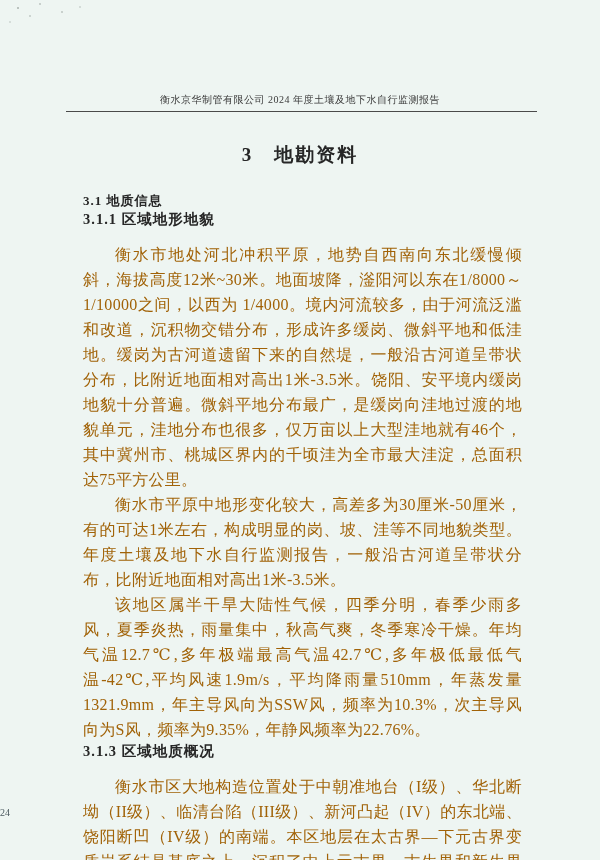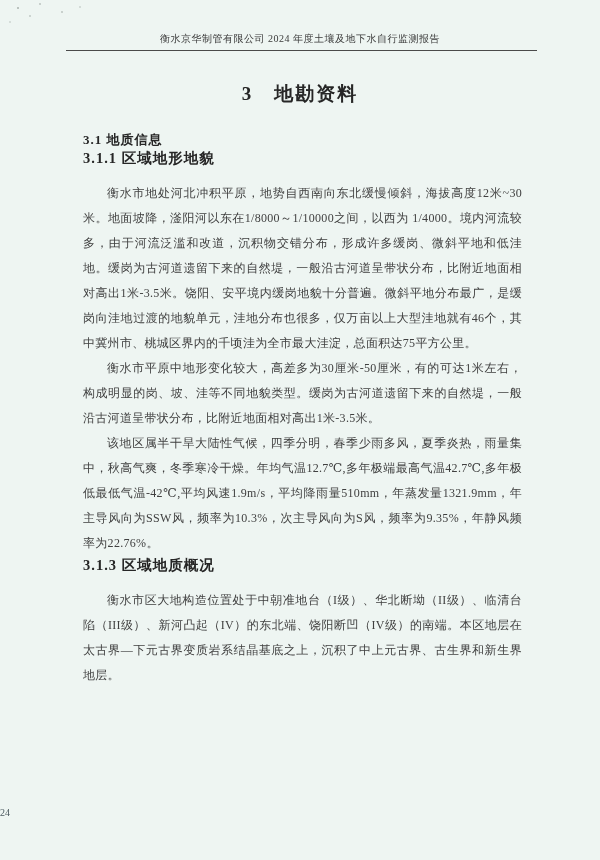--- a/index.html
+++ b/index.html
@@ -25,25 +25,26 @@
       radial-gradient(circle at 18px 8px, rgba(90,100,95,.35) 0.7px, transparent 1.4px),
       radial-gradient(circle at 40px 4px, rgba(90,100,95,.30) 0.6px, transparent 1.3px),
       radial-gradient(circle at 62px 12px, rgba(90,100,95,.25) 0.7px, transparent 1.4px),
       radial-gradient(circle at 30px 16px, rgba(90,100,95,.28) 0.6px, transparent 1.2px),
       radial-gradient(circle at 80px 7px, rgba(90,100,95,.22) 0.6px, transparent 1.2px),
       radial-gradient(circle at 10px 22px, rgba(90,100,95,.20) 0.6px, transparent 1.2px);
     pointer-events: none;
   }
 
   .header {
-    padding-top: 32px;
+    padding-top: 84px;
     text-align: center;
     font-size: 10px;
     letter-spacing: 0.5px;
     color: #3a3a3a;
+    margin-top: 9px;
   }
   .header-rule {
     border: none;
     border-top: 1.4px solid #4a4a4a;
     margin: 4px 63px 0 66px;
   }
 
   .chapter-title {
     margin-top: 30px;
     text-align: center;
@@ -66,26 +67,26 @@
   }
   .h3 {
     margin-bottom: 13px;
     font-size: 14.5px;
     font-weight: bold;
     letter-spacing: 1px;
     color: #262626;
   }
 
   .para {
-    font-size: 12px;
+    font-size: 16px;
     line-height: 25px;
     text-align: justify;
     text-indent: 2em;
     letter-spacing: 0.3px;
-    color: #404040;
+    color: #a16207;
   }
 
   .footer {
     position: absolute;
     bottom: 42px;
     left: 0; right: 0;
     text-align: left;
     font-size: 10px;
     color: #4c5a60;
   }
@@ -100,21 +101,21 @@
   <hr class="header-rule">
 
   <div class="chapter-title">3　地勘资料</div>
 
   <div class="content">
 
     <div class="h2">3.1  地质信息</div>
 
     <div class="h3">3.1.1  区域地形地貌</div>
     <p class="para">衡水市地处河北冲积平原，地势自西南向东北缓慢倾斜，海拔高度12米~30米。地面坡降，滏阳河以东在1/8000～1/10000之间，以西为 1/4000。境内河流较多，由于河流泛滥和改道，沉积物交错分布，形成许多缓岗、微斜平地和低洼地。缓岗为古河道遗留下来的自然堤，一般沿古河道呈带状分布，比附近地面相对高出1米-3.5米。饶阳、安平境内缓岗地貌十分普遍。微斜平地分布最广，是缓岗向洼地过渡的地貌单元，洼地分布也很多，仅万亩以上大型洼地就有46个，其中冀州市、桃城区界内的千顷洼为全市最大洼淀，总面积达75平方公里。</p>
-    <p class="para">衡水市平原中地形变化较大，高差多为30厘米-50厘米，有的可达1米左右，构成明显的岗、坡、洼等不同地貌类型。缓岗为古河道遗留下来的自然堤，一般沿古河道呈带状分布，比附近地面相对高出1米-3.5米。</p>
+    <p class="para">衡水市平原中地形变化较大，高差多为30厘米-50厘米，有的可达1米左右，构成明显的岗、坡、洼等不同地貌类型。年度土壤及地下水自行监测报告，一般沿古河道呈带状分布，比附近地面相对高出1米-3.5米。</p>
 
     <p class="para">该地区属半干旱大陆性气候，四季分明，春季少雨多风，夏季炎热，雨量集中，秋高气爽，冬季寒冷干燥。年均气温12.7℃,多年极端最高气温42.7℃,多年极低最低气温-42℃,平均风速1.9m/s，平均降雨量510mm，年蒸发量1321.9mm，年主导风向为SSW风，频率为10.3%，次主导风向为S风，频率为9.35%，年静风频率为22.76%。</p>
 
     <div class="h3">3.1.3  区域地质概况</div>
     <p class="para">衡水市区大地构造位置处于中朝准地台（I级）、华北断坳（II级）、临清台陷（III级）、新河凸起（IV）的东北端、饶阳断凹（IV级）的南端。本区地层在太古界—下元古界变质岩系结晶基底之上，沉积了中上元古界、古生界和新生界地层。</p>
 
   </div>
 
   <div class="footer">24</div>
 </div>

